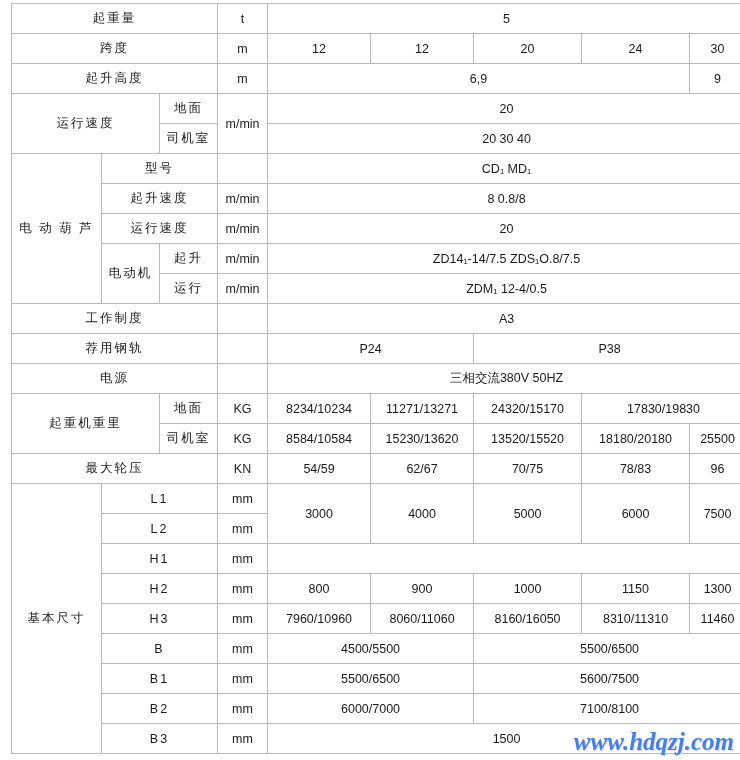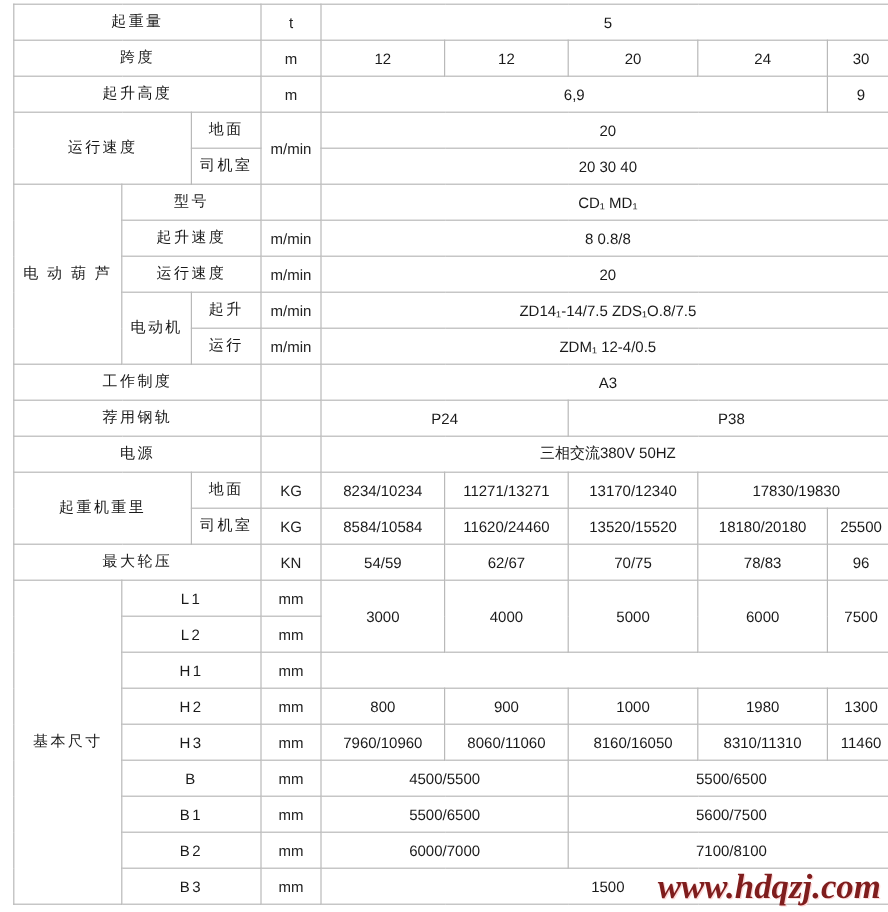--- a/index.html
+++ b/index.html
@@ -40,22 +40,22 @@
   td.val {
     font-size: 12.5px;
   }
   .watermark {
     position: absolute;
     right: 6px;
     bottom: 4px;
     font-family: "Liberation Serif", serif;
     font-style: italic;
     font-weight: bold;
-    font-size: 29px;
-    color: #7f1d1d;
+    font-size: 25px;
+    color: #3b82f6;
     letter-spacing: 0px;
     text-shadow: 1px 1px 0 #ffd7d7;
   }
 </style>
 </head>
 <body>
 
 <table class="spec">
   <colgroup>
     <col style="width:90px">
@@ -150,28 +150,28 @@
       <td class="unit"></td>
       <td class="val" colspan="5">三相交流380V 50HZ</td>
     </tr>
 
     <tr>
       <td class="label" rowspan="2" colspan="2">起重机重里</td>
       <td class="label">地面</td>
       <td class="unit">KG</td>
       <td class="val">8234/10234</td>
       <td class="val">11271/13271</td>
-      <td class="val">13170/12340</td>
+      <td class="val">24320/15170</td>
       <td class="val" colspan="2">17830/19830</td>
     </tr>
     <tr>
       <td class="label">司机室</td>
       <td class="unit">KG</td>
       <td class="val">8584/10584</td>
-      <td class="val">11620/24460</td>
+      <td class="val">15230/13620</td>
       <td class="val">13520/15520</td>
       <td class="val">18180/20180</td>
       <td class="val">25500</td>
     </tr>
 
     <tr>
       <td class="label" colspan="3">最大轮压</td>
       <td class="unit">KN</td>
       <td class="val">54/59</td>
       <td class="val">62/67</td>
@@ -198,21 +198,21 @@
       <td class="label" colspan="2">H1</td>
       <td class="unit">mm</td>
       <td class="val" colspan="5"></td>
     </tr>
     <tr>
       <td class="label" colspan="2">H2</td>
       <td class="unit">mm</td>
       <td class="val">800</td>
       <td class="val">900</td>
       <td class="val">1000</td>
-      <td class="val">1980</td>
+      <td class="val">1150</td>
       <td class="val">1300</td>
     </tr>
     <tr>
       <td class="label" colspan="2">H3</td>
       <td class="unit">mm</td>
       <td class="val">7960/10960</td>
       <td class="val">8060/11060</td>
       <td class="val">8160/16050</td>
       <td class="val">8310/11310</td>
       <td class="val">11460</td>

